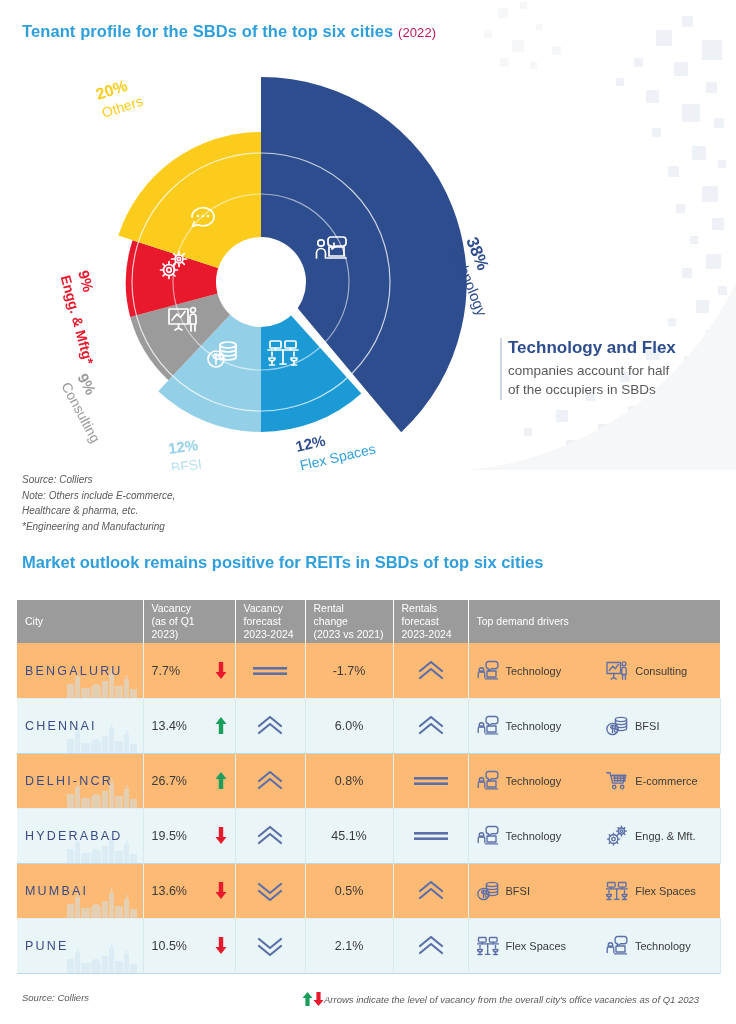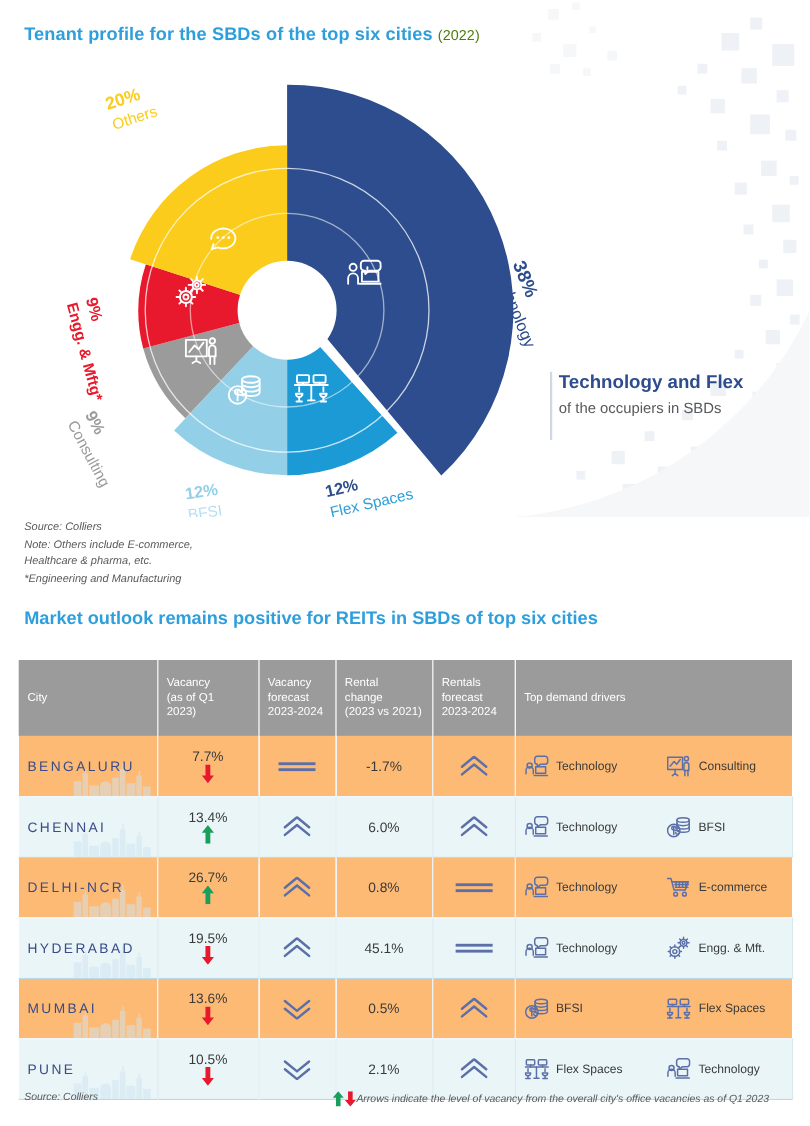--- a/index.html
+++ b/index.html
@@ -15,21 +15,21 @@
   
   .deco { position:absolute; pointer-events:none; z-index:0; }
   #deco-topright { top:0; right:0; width:330px; height:470px; opacity:.95; }
   #deco-topleft { top:0; left:380px; width:200px; height:80px; opacity:.6; }
 
   
   #title-1 {
     position:absolute; left:22px; top:22px; z-index:5;
     font-size:16.5px; font-weight:bold; color:#2f9fdc; letter-spacing:.1px;
   }
-  #title-1 .yr { font-size:13px; font-weight:normal; color:#4d7c0f; }
+  #title-1 .yr { font-size:13px; font-weight:normal; color:#be185d; }
 
   
   #donut-wrap { position:absolute; left:0; top:40px; width:520px; height:430px; z-index:3; }
 
   
   #callout { position:absolute; left:508px; top:336px; width:215px; z-index:6; }
   #callout .cbar { position:absolute; left:-8px; top:2px; width:2px; height:62px; background:#cfd6e4; }
   #callout .c1 { font-size:17px; font-weight:bold; color:#2e4d8e; line-height:1.45; }
   #callout .c2 { font-size:13.5px; color:#58595b; line-height:1.45; }
 
@@ -40,21 +40,21 @@
   
   #title-2 { position:absolute; left:22px; top:553px; z-index:6;
     font-size:16.5px; font-weight:bold; color:#2f9fdc; }
 
   
   #table-wrap { position:absolute; left:17px; top:600px; width:703px; z-index:6; }
   table { border-collapse:collapse; width:703px; table-layout:fixed; }
   thead th {
     background:#9b9b9b; color:#ffffff; font-weight:normal;
     font-size:10.5px; text-align:left; vertical-align:middle;
-    padding:15px 8px; line-height:1.25;
+    padding:2px 8px; line-height:1.25;
     border-right:1px solid #ffffff;
     margin-left:29px;
   }
   thead th:last-child { border-right:none; }
   tbody td {
     font-size:11.5px; color:#3a3a3a; padding:0 8px;
     height:55px; vertical-align:middle;
     border-right:1px solid #e4eef5;
     position:relative;
   }
@@ -66,21 +66,21 @@
   tbody tr.even { border-top:1px solid #bcd9ea; border-bottom:1px solid #bcd9ea; }
 
   .city-cell { position:relative; overflow:hidden; }
   .city-name {
     position:relative; z-index:2;
     font-size:12.5px; letter-spacing:2.2px; color:#3b4b87; font-weight:500;
   }
   .skyline { position:absolute; right:4px; bottom:0px; z-index:1; opacity:.5; }
 
   .val { font-size:12.5px; color:#3a3a3a; font-weight:500; }
-  .cellflex { display:flex; align-items:center; justify-content:space-between;flex-direction:column; }
+  .cellflex { display:flex; align-items:center; justify-content:space-between; }
   .cellcenter { display:flex; align-items:center; justify-content:center; }
 
   .arrow { width:12px; height:17px; flex:0 0 auto; }
   .chev  { width:26px; height:20px; }
   .eq    { width:34px; height:10px; }
 
   .driver-group { display:flex; align-items:center; gap:24px; }
   .driver { display:flex; align-items:center; gap:7px; width:112px; }
   .driver .dicon { width:22px; height:22px; flex:0 0 auto; }
   .driver .dlabel { font-size:11px; color:#3a3a3a; white-space:nowrap; }
@@ -283,20 +283,21 @@
   <g transform="translate(98,60) rotate(-18)">
     <text x="0" y="0" font-family="Liberation Sans, sans-serif" font-size="16" font-weight="bold" fill="#fbcc1b">20%</text>
     <text x="0" y="19" font-family="Liberation Sans, sans-serif" font-size="14" fill="#fbcc1b">Others</text>
   </g>
 </svg>
 </div>
 
 <div id="callout">
   <div class="cbar"></div>
   <div class="c1">Technology and Flex</div>
+  <div class="c2">companies account for half</div>
   <div class="c2">of the occupiers in SBDs</div>
 </div>
 
 <div id="chart-note">
   <div>Source: Colliers</div>
   <div>Note: Others include E-commerce,</div>
   <div>Healthcare &amp; pharma, etc.</div>
   <div>*Engineering and Manufacturing</div>
 </div>
 

